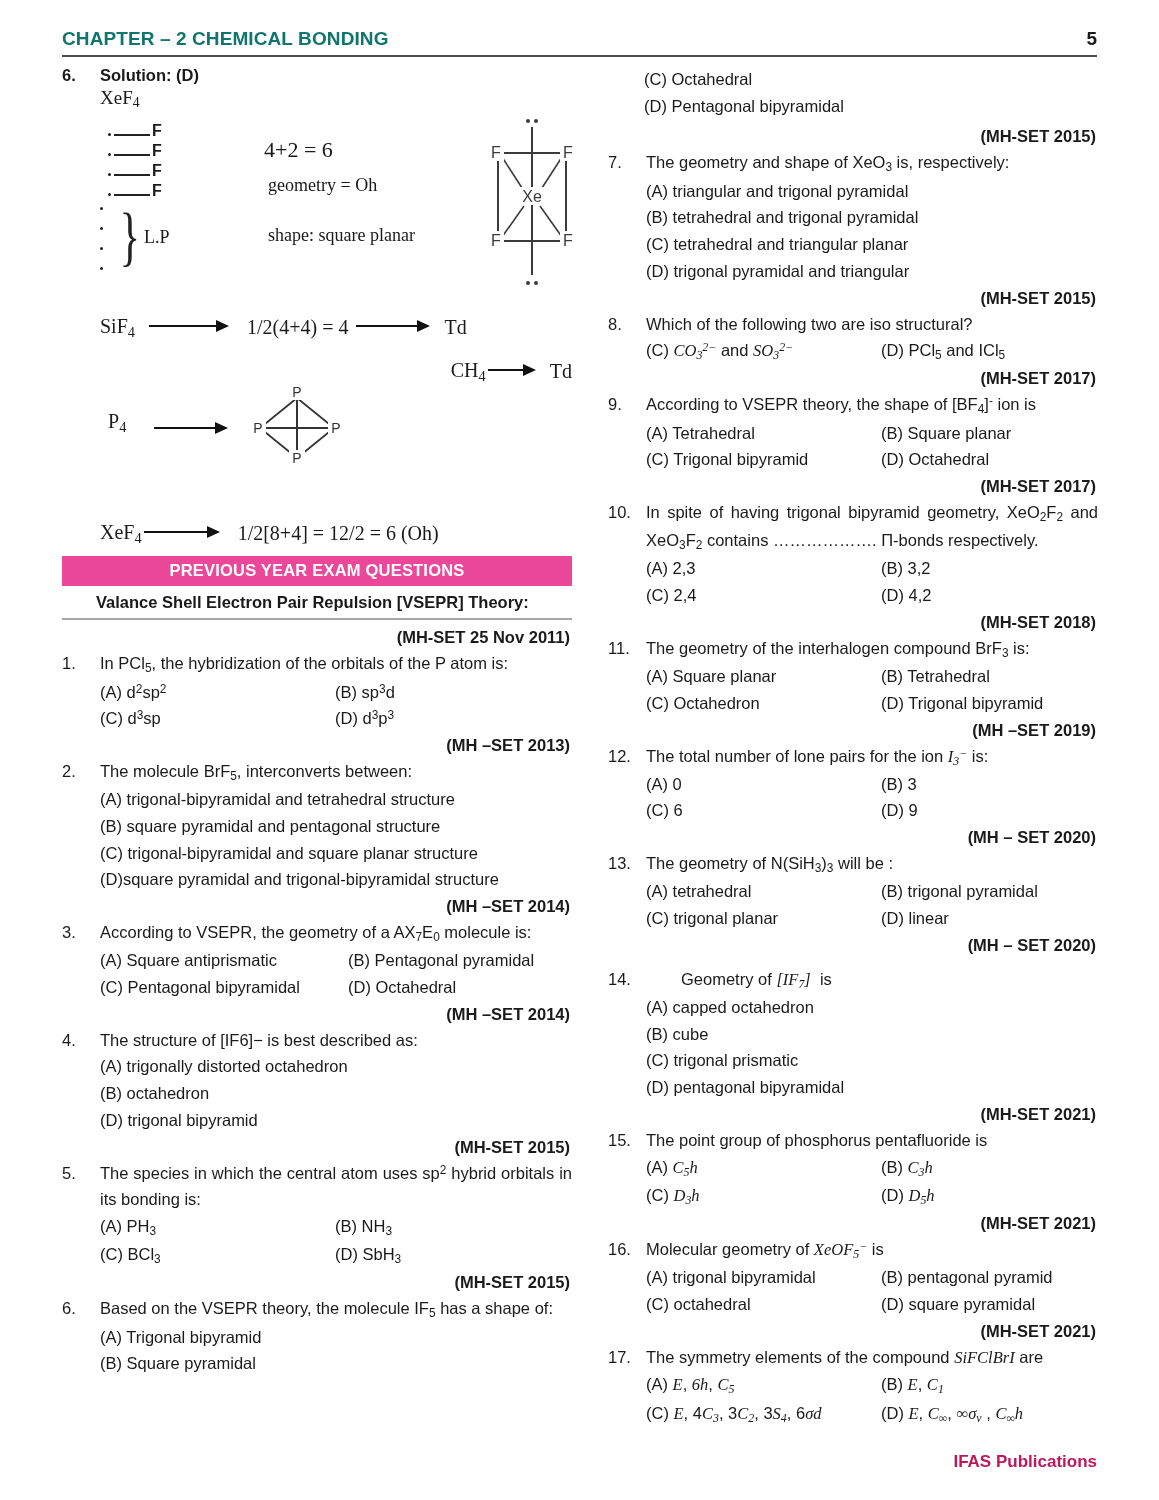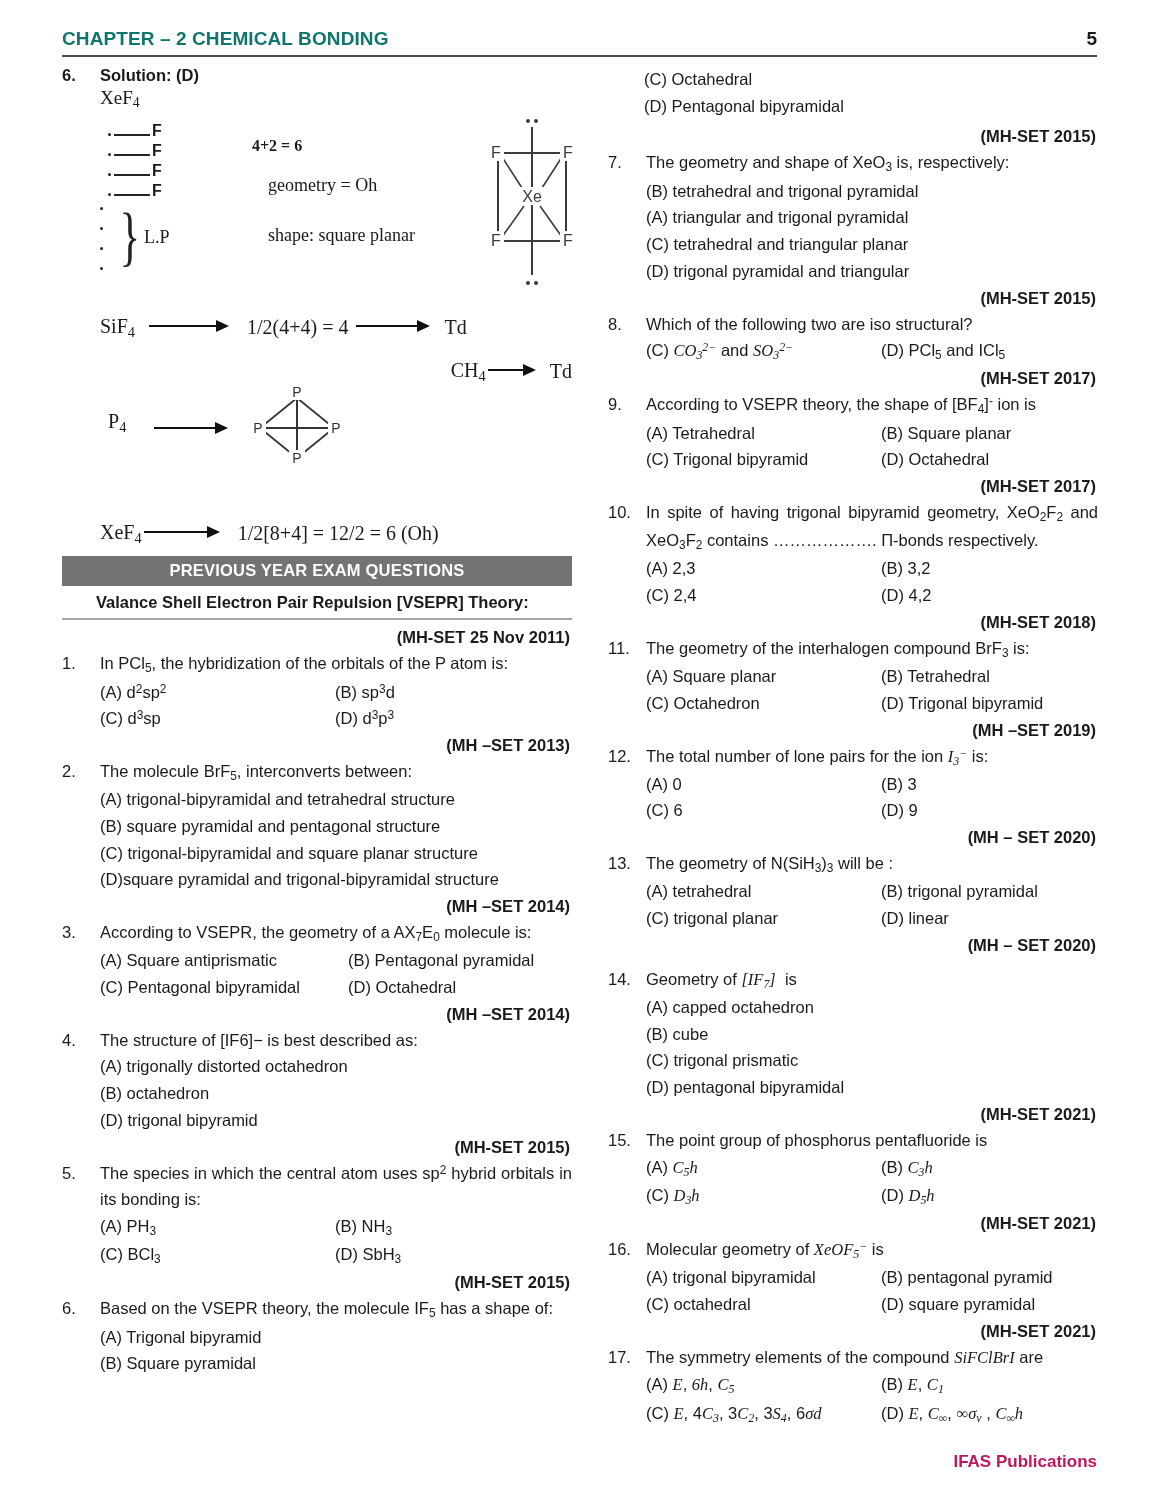--- a/index.html
+++ b/index.html
@@ -107,22 +107,22 @@
   .lp-brace {
     position: absolute; left: 14px; top: 88px;
     font-size: 66px; font-family: "Liberation Serif", serif;
     line-height: 1; color: #222; transform: scaleX(.65);
   }
   .lp-text {
     position: absolute; left: 44px; top: 112px;
     font-family: "Liberation Serif", serif; font-size: 18px;
   }
 
-  .calc-1 { position: absolute; left: 152px; top: 22px;
-            font-family: "Liberation Serif", serif; font-size: 16px; font-weight: bold; }
+  .calc-1 { position: absolute; left: 164px; top: 22px;
+            font-family: "Liberation Serif", serif; font-size: 22px; }
   .calc-2 { position: absolute; left: 168px; top: 60px;
             font-family: "Liberation Serif", serif; font-size: 18px; }
   .calc-3 { position: absolute; left: 168px; top: 110px;
             font-family: "Liberation Serif", serif; font-size: 18px; }
 
   .xef4-struct { position: absolute; left: 372px; top: -4px; }
 
   
   .eq-row {
     position: relative;
@@ -149,21 +149,21 @@
     border-top: 6px solid transparent;
     border-bottom: 6px solid transparent;
   }
 
   .p4-wrap { position: relative; margin-left: 38px; height: 84px; }
   .p4-label { position: absolute; left: 8px; top: 22px;
               font-family: "Liberation Serif", serif; font-size: 20px; }
 
   
   .banner {
-    background: #737373;
+    background: #ec4899;
     color: #ffffff;
     text-align: center;
     font-size: 16.5px;
     font-weight: 700;
     letter-spacing: .2px;
     padding: 5px 0 6px 0;
     margin-top: 6px;
   }
   .sub-banner {
     font-size: 16.5px;
@@ -465,24 +465,24 @@
 
     <div class="qlist">
 
       <div class="source">(MH-SET 2015)</div>
       <div class="q">
         <span class="qnum">7.</span>
         <span class="qtext">The geometry and shape of XeO<sub>3</sub> is, respectively:</span>
       </div>
       <div class="opts">
         <div class="opt-row">
+            <span class="o full">(A) triangular and trigonal pyramidal</span>
+          </div>
+        <div class="opt-row">
             <span class="o full">(B) tetrahedral and trigonal pyramidal</span>
-          </div>
-        <div class="opt-row">
-            <span class="o full">(A) triangular and trigonal pyramidal</span>
           </div>
         <div class="opt-row">
             <span class="o full">(C) tetrahedral and triangular planar</span>
           </div>
         <div class="opt-row">
             <span class="o full">(D) trigonal pyramidal and triangular</span>
           </div>
       </div>
 
       <div class="source">(MH-SET 2015)</div>
@@ -571,21 +571,21 @@
           <span class="o">(A) tetrahedral</span>
           <span class="o full">(B) trigonal pyramidal</span>
         </div>
         <div class="opt-row">
           <span class="o">(C) trigonal planar</span>
           <span class="o full">(D) linear</span>
         </div>
       </div>
 
       <div class="source">(MH – SET 2020)</div>
-      <div class="q" style="margin-top:8px;">
+      <div class="q" style="margin-top:8px;gap:35px;">
         <span class="qnum">14.</span>
         <span class="qtext">Geometry of <span class="mathit">[IF<sub>7</sub>]</span>&nbsp; is</span>
       </div>
       <div class="opts">
         <div class="opt-row">
             <span class="o full">(A) capped octahedron</span>
           </div>
         <div class="opt-row">
             <span class="o full">(B) cube</span>
           </div>

